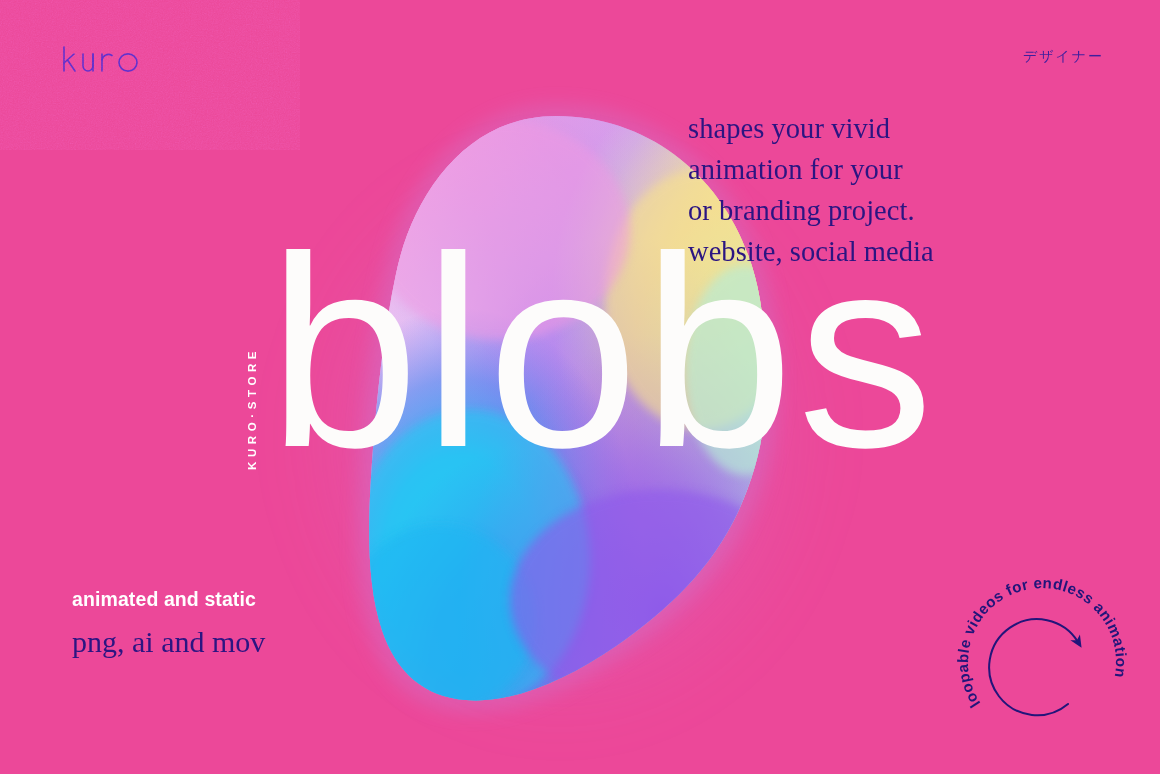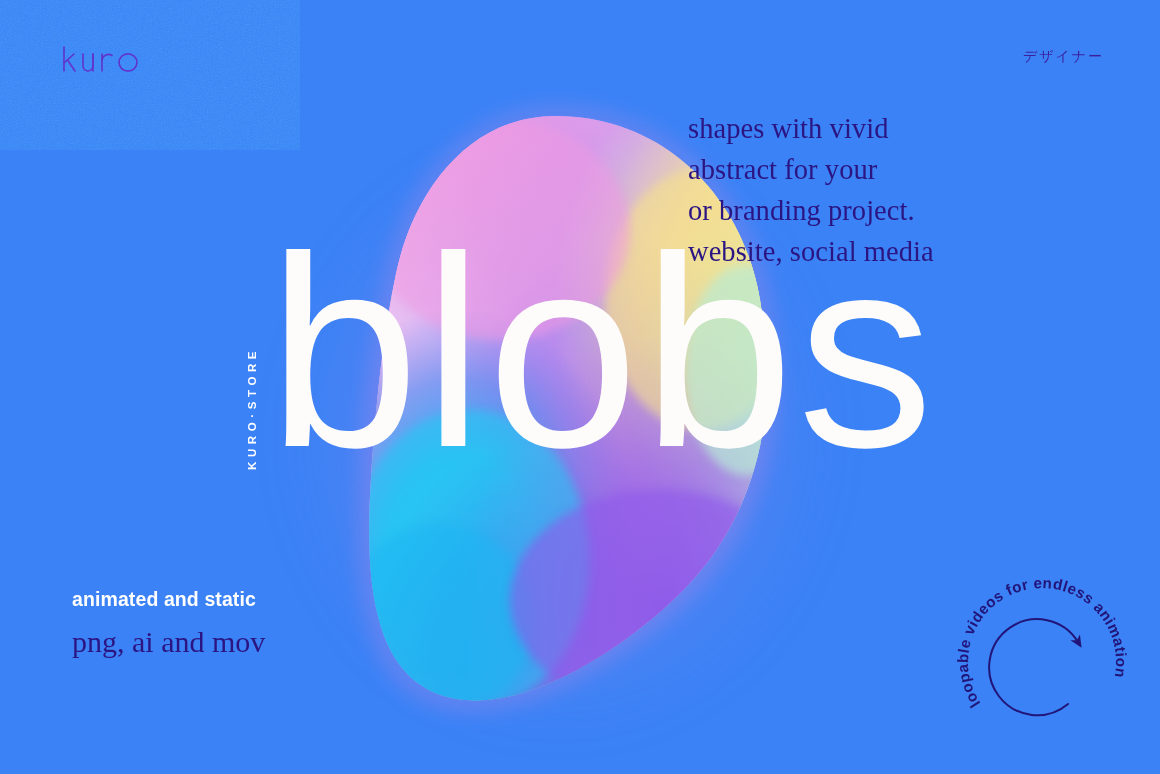--- a/index.html
+++ b/index.html
@@ -3,21 +3,21 @@
 <meta charset="utf-8">
 <style>
   html,body{margin:0;padding:0;}
   body{
     width:1160px;height:774px;overflow:hidden;
     font-family:"Liberation Sans",sans-serif;
     background:#f2bcc8;
   }
   #poster{
     position:relative;width:1160px;height:774px;overflow:hidden;
-    background:#3b82f6;
+    background:#ec4899;
   }
   
   #grain{
     position:absolute;inset:0;z-index:40;pointer-events:none;
     opacity:.30;mix-blend-mode:overlay;
   }
   
   #blob-wrap{position:absolute;left:0;top:0;width:1160px;height:774px;z-index:5;}
   #blob-glow{
     position:absolute;left:300px;top:90px;width:520px;height:630px;
@@ -221,22 +221,22 @@
         <path d="M42 16 A6.5 6.5 0 0 1 52 11.5"></path>
 
         <ellipse cx="68" cy="18.5" rx="9" ry="8.6"></ellipse>
       </g>
     </svg>
   </div>
 
   <div id="jp-tag">デザイナー</div>
 
   <div id="desc">
-    <div>shapes with vivid</div>
-    <div>abstract for your</div>
+    <div>shapes your vivid</div>
+    <div>animation for your</div>
     <div>or branding project.</div>
     <div>website, social media</div>
   </div>
 
   <div id="vertical-tag-holder">
     <span>KURO·STORE</span>
   </div>
 
   <div id="wordmark">blobs</div>
 

